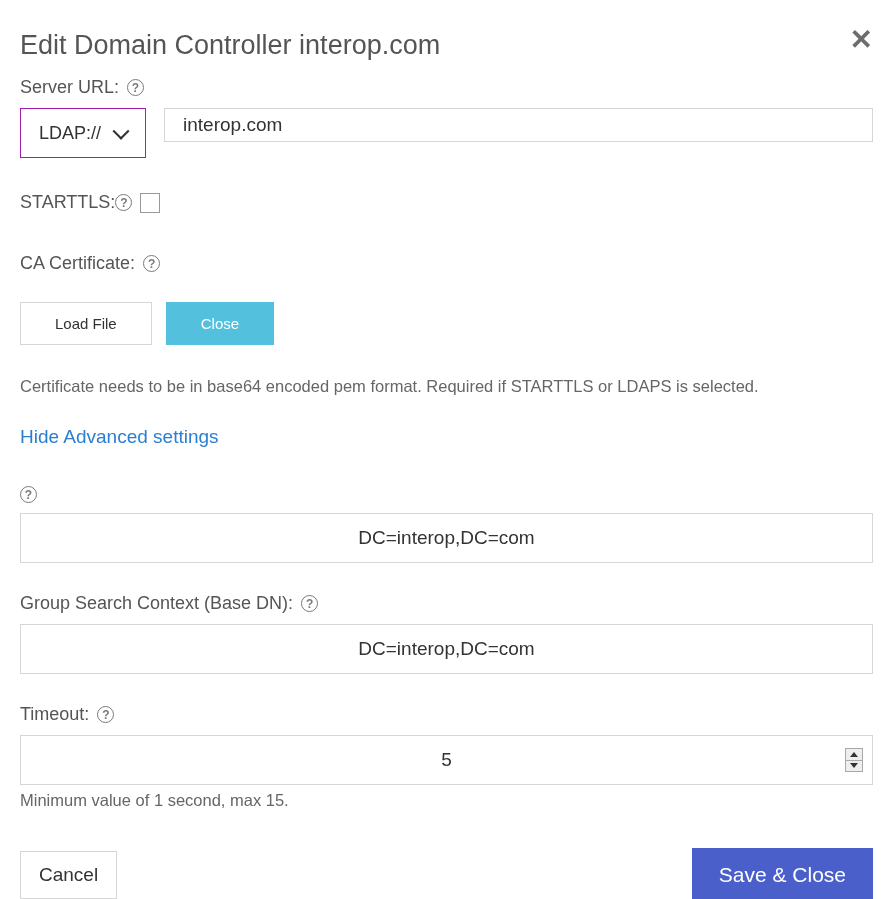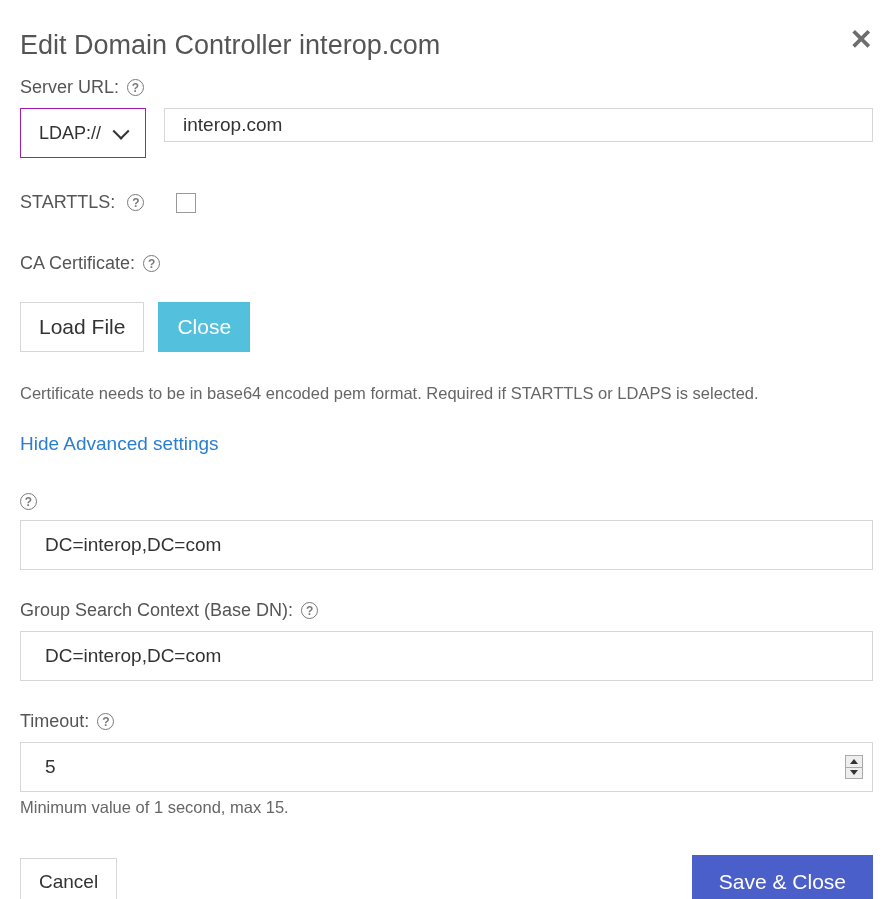--- a/index.html
+++ b/index.html
@@ -79,36 +79,36 @@
     .text-input {
       flex: 1;
       border: 1px solid #d6d6d6;
       height: 34px;
       padding: 0 18px;
       font-size: 19px;
       color: #333;
       outline: none;
     }
     .starttls-row {
-      display: flex; align-items: center; gap: 12px;
+      display: flex; align-items: center; 
       margin-bottom: 40px;
       color: #555;
     }
     .checkbox {
       width: 20px; height: 20px;
       border: 1px solid #999;
       background: #fff; cursor: pointer;
     }
     .btn-row { display: flex; gap: 14px; }
     .btn {
       border: 1px solid #d6d6d6;
       background: #fff;
       color: #333;
-      font-size: 21px;
-      padding: 12px 18px;
+      font-size: 15px;
+      padding: 12px 34px;
       cursor: pointer;
       outline: none;
     }
     .btn-clear {
       background: #53c1de;
       border: 1px solid #53c1de;
       color: #fff;
     }
     .note {
       color: #666;
@@ -119,24 +119,25 @@
       color: #2a7ed2;
       font-size: 19px;
       cursor: pointer;
       margin-bottom: 38px;
       display: inline-block;
     }
     .wide-input {
       width: 100%;
       border: 1px solid #d6d6d6;
       height: 50px;
-      padding: 0 24px;
+      padding: 0 18px;
       font-size: 19px;
       color: #333;
       outline: none;
+      text-align: center;
     }
     .spinner-wrap { position: relative; }
     .spinner-arrows {
       position: absolute;
       right: 10px; top: 50%; transform: translateY(-50%);
       width: 18px; height: 24px;
       border: 1px solid #aaa; background: #eee;
       display: flex; flex-direction: column;
     }
     .spin-half { flex:1; display:flex; align-items:center; justify-content:center; }

